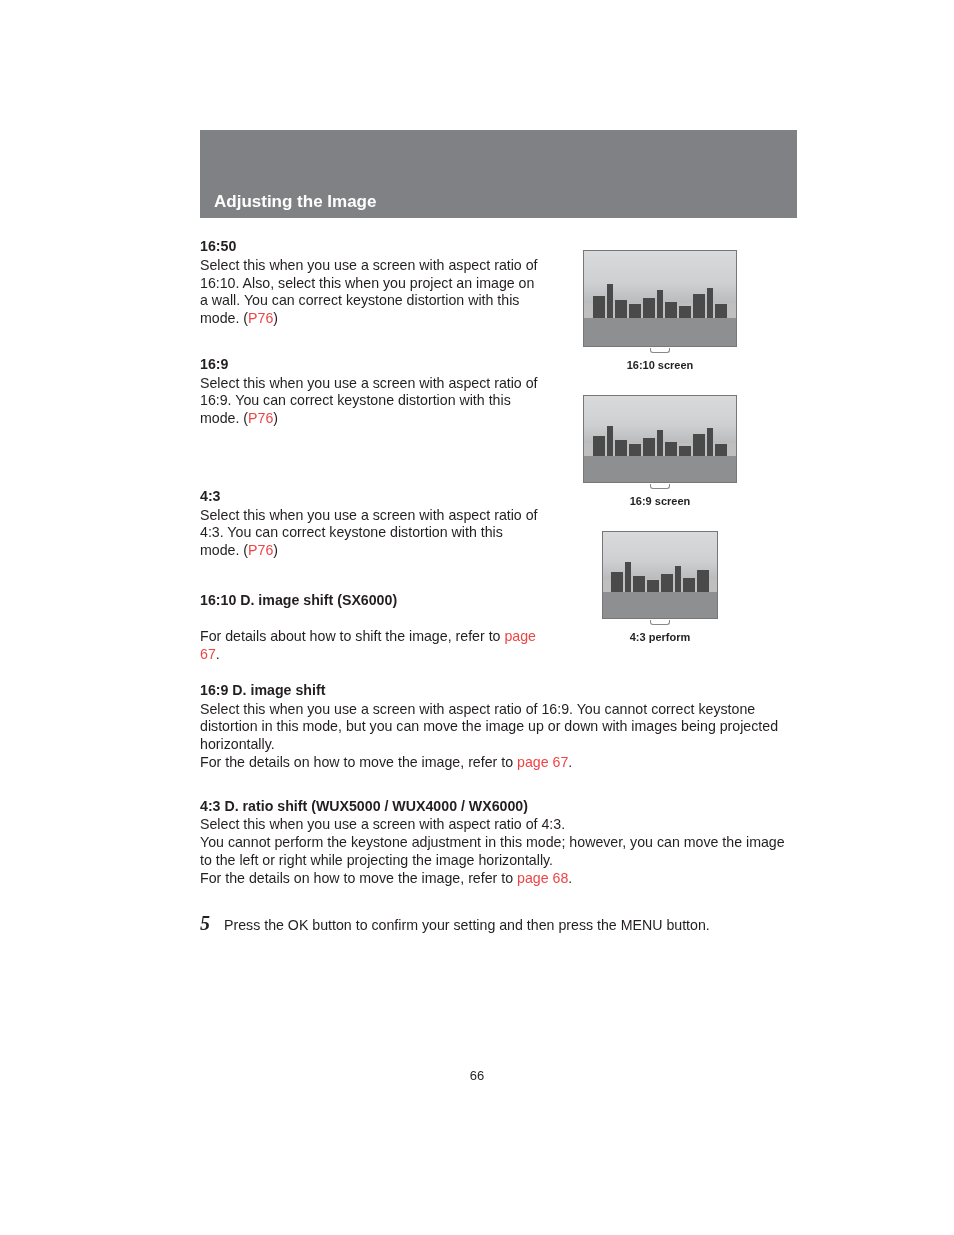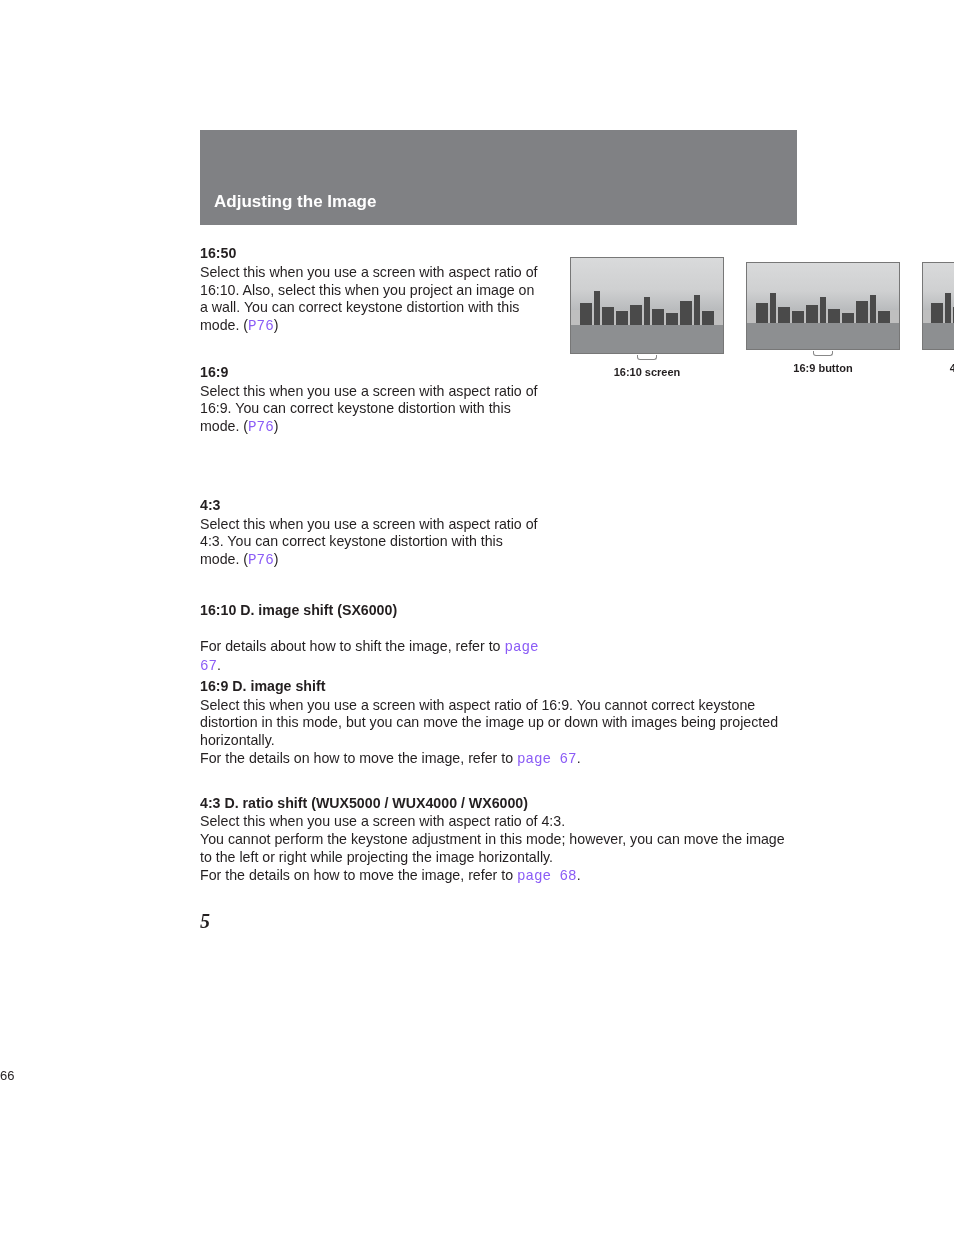--- a/index.html
+++ b/index.html
@@ -13,56 +13,55 @@
     height: 1235px;
     position: relative;
     box-sizing: border-box;
     padding: 130px 157px 0 200px;
   }
   .header-band {
     background: #808184;
     color: #fff;
     font-weight: bold;
     font-size: 17px;
-    padding: 12px 14px 13px 14px;
+    padding: 12px 14px 6px 14px;
     margin-bottom: 20px;
     border-top: 46px solid #808184;
   }
   .header-text { display:inline-block; padding-top:4px;}
   .content {
     font-size: 14.2px;
     line-height: 1.25;
   }
   .two-col {
     display: flex;
     gap: 30px;
     align-items: flex-start;
   }
   .left {
     width: 340px;
   }
   .right {
     width: 180px;
     display: flex;
-    flex-direction: row;
+    flex-direction: column;
     align-items: center;
     gap: 22px;
     padding-top: 12px;
   }
   .section {
     margin-bottom: 26px;
   }
   .sec-title {
     font-weight: bold;
     margin-bottom: 1px;
   }
   .body-text { }
   .link {
-    color: #8b5cf6;
-    font-family: Liberation Mono, monospace;
+    color: #ef4444;
   }
   .screen-fig {
     display: flex;
     flex-direction: column;
     align-items: center;
   }
   .screen-img {
     position: relative;
     background: #bfbfbf;
     border: 1px solid #777;
@@ -106,21 +105,21 @@
   }
   .step-text {
     font-size: 14.2px;
     padding-top: 4px;
     font-weight: normal;
   }
   .page-num {
     position:absolute;
     bottom: 152px;
     left:0; right:0;
-    text-align:left;
+    text-align:center;
     font-size: 13px;
   }
 </style>
 </head>
 <body>
 
 <div class="page">
 
   <div class="header-band">
     <span class="header-text">Adjusting the Image</span>
@@ -145,21 +144,21 @@
           </div>
         </div>
 
         <div class="section" style="margin-top:60px;">
           <div class="sec-title">4:3</div>
           <div class="body-text">
             <span>Select this when you use a screen with aspect ratio of 4:3. You can correct keystone distortion with this mode. (</span><span class="link">P76</span><span>)</span>
           </div>
         </div>
 
-        <div class="section" style="margin-top:32px; margin-bottom:2px;">
+        <div class="section" style="margin-top:32px; margin-bottom:18px;">
           <div class="sec-title">16:10 D. image shift (SX6000)</div>
           <div class="body-text">
             <br>
             <span>For details about how to shift the image, refer to </span><span class="link">page 67</span><span>.</span>
           </div>
         </div>
 
       </div>
 
       <div class="right">
@@ -198,21 +197,21 @@
                 <div class="bld" style="height:26px; width:6px;"></div>
                 <div class="bld" style="height:14px;"></div>
                 <div class="bld" style="height:10px;"></div>
                 <div class="bld" style="height:22px;"></div>
                 <div class="bld" style="height:28px; width:6px;"></div>
                 <div class="bld" style="height:12px;"></div>
             </div>
             <div class="water"></div>
           </div>
           <div class="stand"></div>
-          <div class="caption">16:9 button</div>
+          <div class="caption">16:9 screen</div>
         </div>
 
         <div class="screen-fig">
           <div class="screen-img" style="width:114px; height:86px;">
             <div class="sky"></div>
             <div class="city">
               <div class="bld" style="height:20px;"></div>
                 <div class="bld" style="height:30px; width:6px;"></div>
                 <div class="bld" style="height:16px;"></div>
                 <div class="bld" style="height:12px;"></div>
@@ -244,20 +243,21 @@
         <div class="sec-title">4:3 D. ratio shift (WUX5000 / WUX4000 / WX6000)</div>
         <div class="body-text">
           <span>Select this when you use a screen with aspect ratio of 4:3.</span><br>
           <span>You cannot perform the keystone adjustment in this mode; however, you can move the image to the left or right while projecting the image horizontally.</span><br>
           <span>For the details on how to move the image, refer to </span><span class="link">page 68</span><span>.</span>
         </div>
       </div>
 
       <div class="step-row">
         <div class="step-num">5</div>
+        <div class="step-text">Press the OK button to confirm your setting and then press the MENU button.</div>
       </div>
 
     </div>
 
   </div>
 
   <div class="page-num">66</div>
 
 </div>
 

